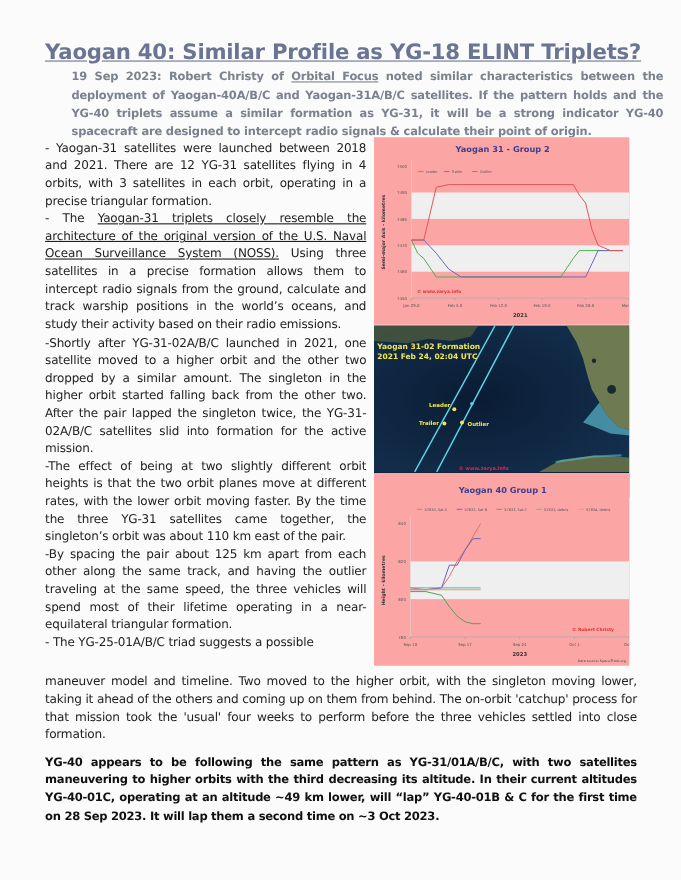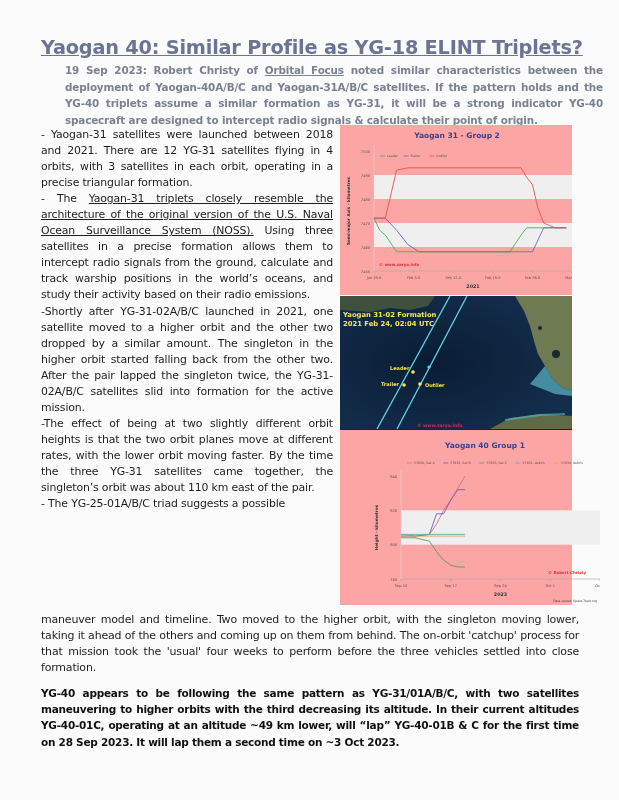--- a/index.html
+++ b/index.html
@@ -34,39 +34,40 @@
     position: absolute; left: 41px; top: 685px; width: 538px;
     font-size: 10.5px; line-height: 16.2px; color: #111;
     font-weight: bold; text-align: justify; letter-spacing: -0.25px;
   }
   .fig {
     position: absolute; left: 340px; width: 232px; background: #fca5a5;
     border: 2px solid #fca5a5;
   }
   .fig1 { top: 125px; height: 170px; }
   .fig2 { top: 296px; height: 156px; border: none; background: #0e2540; overflow: hidden; }
-  .fig3 { top: 430px; height: 175px; padding-left: 28px; }
+  .fig3 { top: 430px; height: 175px; }
   .fig svg { display: block; }
 </style>
 </head>
 <body>
 
 <div class="page">
 
   <h1 class="title">Yaogan 40:  Similar Profile as YG-18 ELINT Triplets?</h1>
 
   <div class="intro">
     <span>19 Sep 2023:</span><span>  Robert Christy of </span><span class="link">Orbital Focus</span><span> noted similar characteristics between the deployment of Yaogan-40A/B/C and Yaogan-31A/B/C satellites.  If the pattern holds and the YG-40 triplets assume a similar formation as YG-31, it will be a strong indicator YG-40 spacecraft are designed to intercept radio signals &amp; calculate their point of origin.</span>
   </div>
 
   <div class="col">
     <p>- Yaogan-31 satellites were launched between 2018 and 2021.  There are 12 YG-31 satellites flying in 4 orbits, with 3 satellites in each orbit, operating in a precise triangular formation.</p>
     <p><span>- The </span><span class="u">Yaogan-31 triplets closely resemble the architecture of the original version of the U.S. Naval Ocean Surveillance System (NOSS).</span><span> Using three satellites in a precise formation allows them to intercept radio signals from the ground, calculate and track warship positions in the world’s oceans, and study their activity based on their radio emissions.</span></p>
     <p>-Shortly after YG-31-02A/B/C launched in 2021, one satellite moved to a higher orbit and the other two dropped by a similar amount. The singleton in the higher orbit started falling back from the other two. After the pair lapped the singleton twice, the YG-31-02A/B/C satellites slid into formation for the active mission.</p>
     <p>-The effect of being at two slightly different orbit heights is that the two orbit planes move at different rates, with the lower orbit moving faster. By the time the three YG-31 satellites came together, the singleton’s orbit was about 110 km east of the pair.</p>
+    <p>-By spacing the pair about 125 km apart from each other along the same track, and having the outlier traveling at the same speed, the three vehicles will spend most of their lifetime operating in a near-equilateral triangular formation.</p>
     <p style="text-align:left">- The YG-25-01A/B/C triad suggests a possible</p>
   </div>
 
   <div class="full">maneuver model and timeline. Two moved to the higher orbit, with the singleton moving lower, taking it ahead of the others and coming up on them from behind. The on-orbit 'catchup' process for that mission took the 'usual' four weeks to perform before the three vehicles settled into close formation.</div>
 
   <div class="conclusion">YG-40 appears to be following the same pattern as YG-31/01A/B/C, with two satellites maneuvering to higher orbits with the third decreasing its altitude.  In their current altitudes YG-40-01C, operating at an altitude ~49 km lower, will “lap” YG-40-01B &amp; C for the first time on 28 Sep 2023.  It will lap them a second time on  ~3 Oct 2023.</div>
 
   <div class="fig fig1">
     <svg id="chart1" width="230" height="168" viewBox="0 0 230 168">
         <text x="115" y="11" text-anchor="middle" font-family="DejaVu Sans, sans-serif" font-size="7.5" font-weight="bold" fill="#3a3f8f">Yaogan 31 - Group 2</text>

